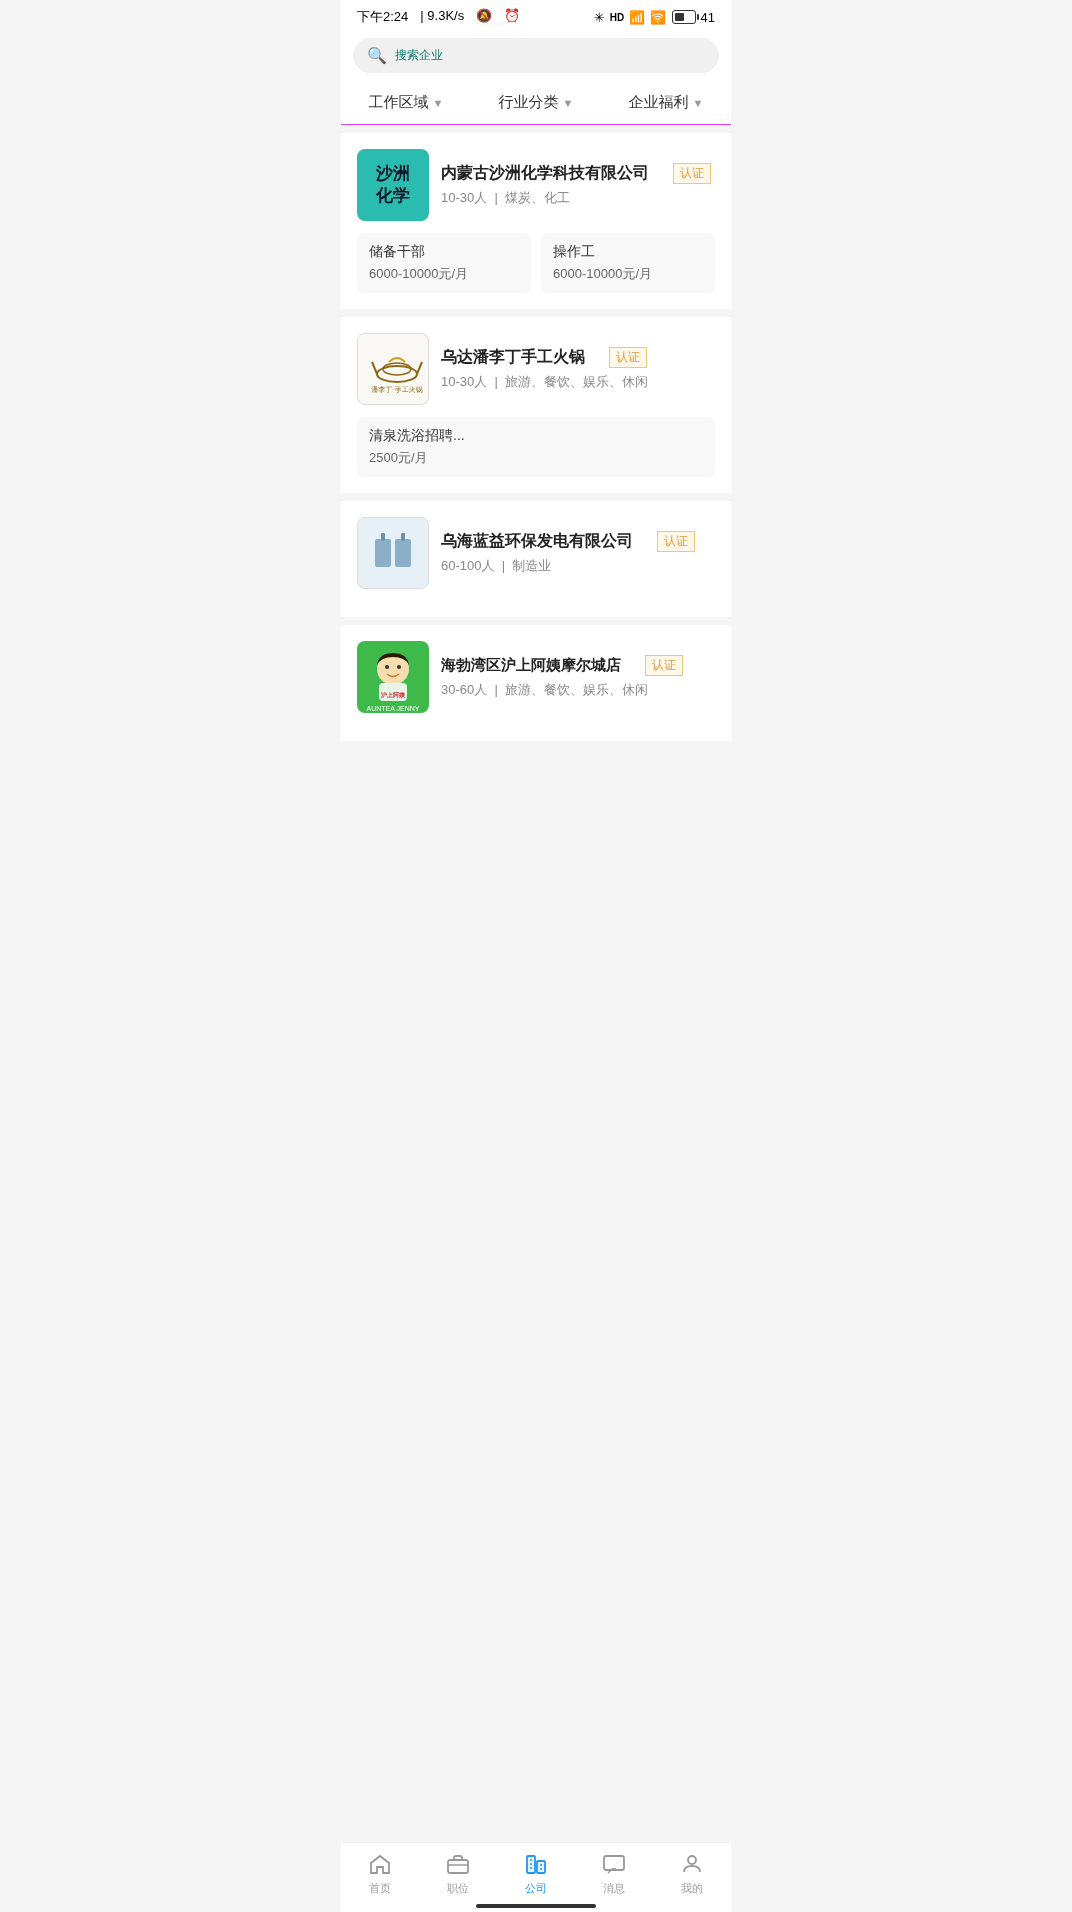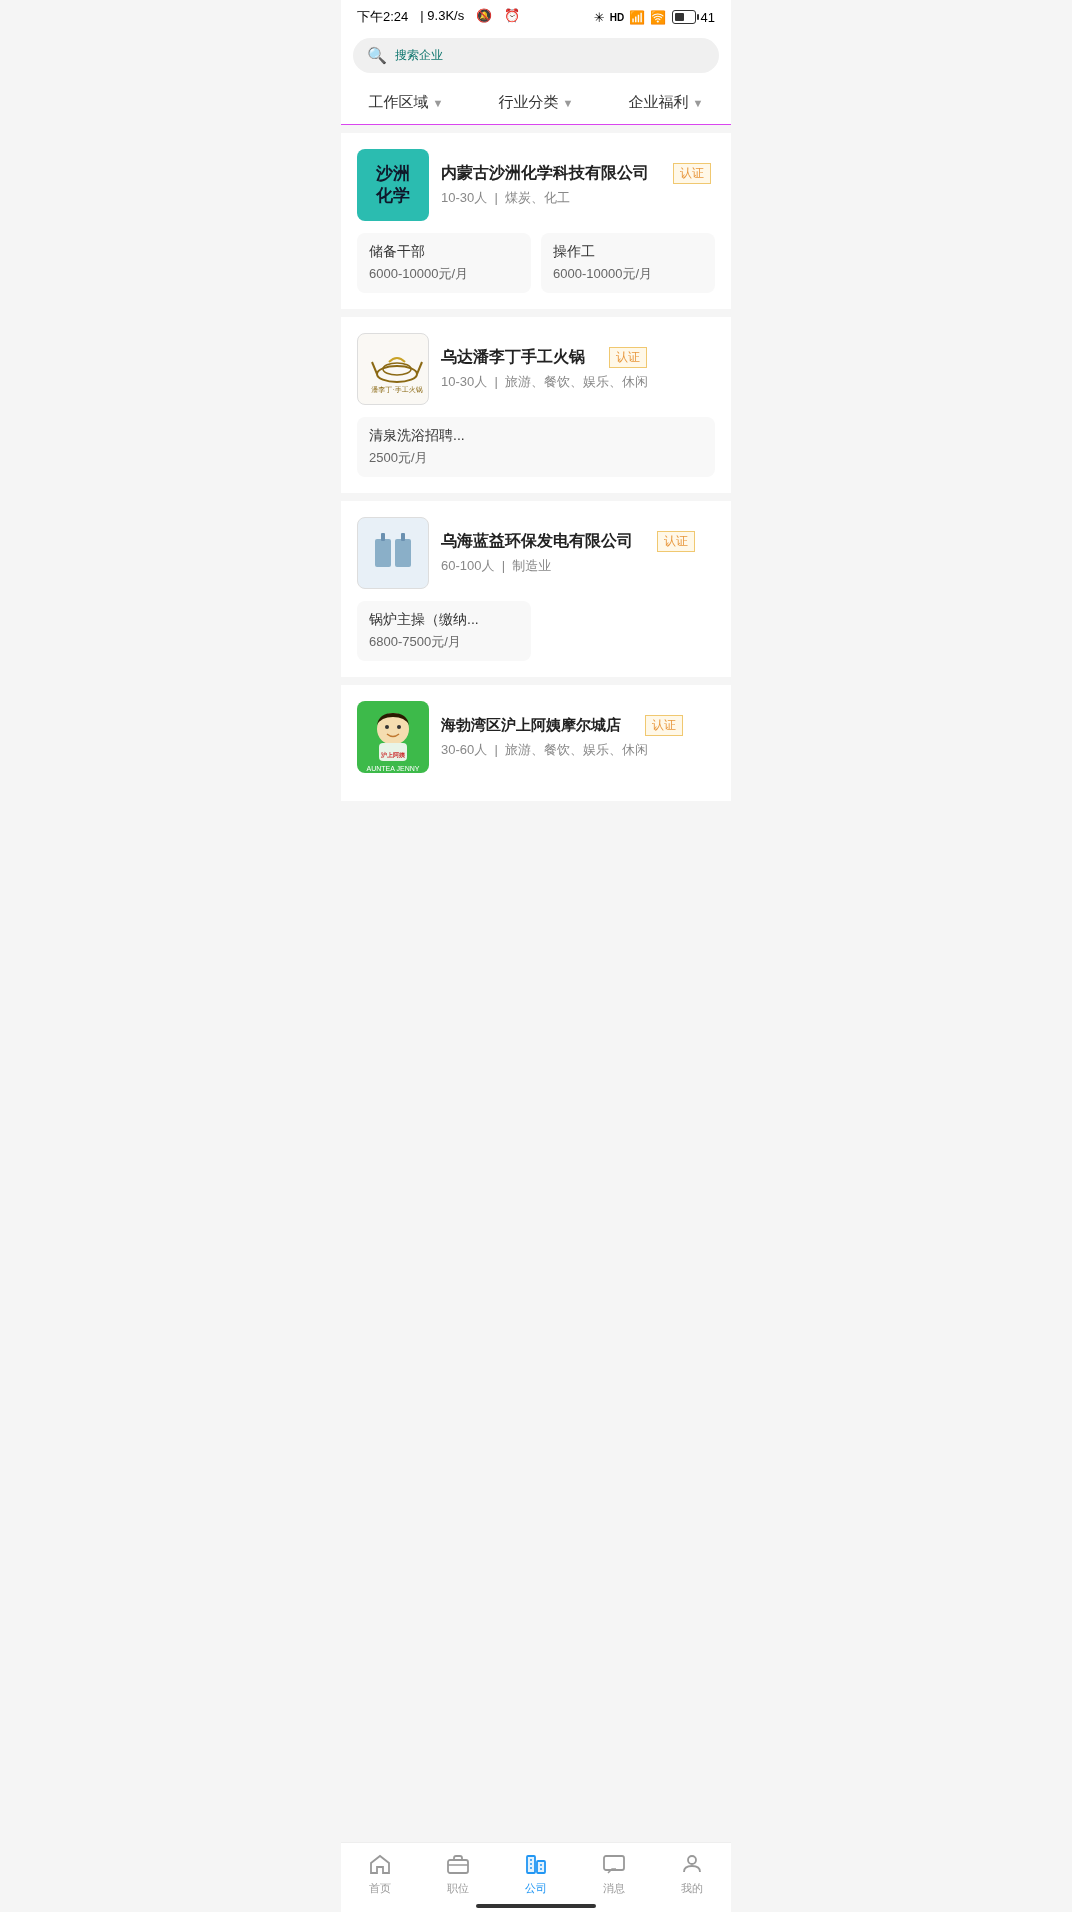--- a/index.html
+++ b/index.html
@@ -357,26 +357,20 @@
           <span class="company-name">乌海蓝益环保发电有限公司</span>
           <span class="cert-badge">认证</span>
         </div>
         <div class="company-meta">
           <span>60-100人</span>
           &nbsp;|&nbsp;
           <span>制造业</span>
         </div>
       </div>
     </div>
-    <div class="job-cards">
-      <div class="job-card single">
-        <div class="job-title">锅炉主操（缴纳...</div>
-        <div class="job-salary">6800-7500元/月</div>
-      </div>
-    </div>
   </div>
 
   <div class="company-card">
     <div class="company-header">
       <div class="lushang-logo-wrap">
         <svg width="68" height="68" viewBox="0 0 68 68" xmlns="http://www.w3.org/2000/svg">
           <rect width="68" height="68" fill="#3dba4a" rx="8"></rect>
 
           <circle cx="34" cy="26" r="16" fill="#f5ddb0"></circle>
 

